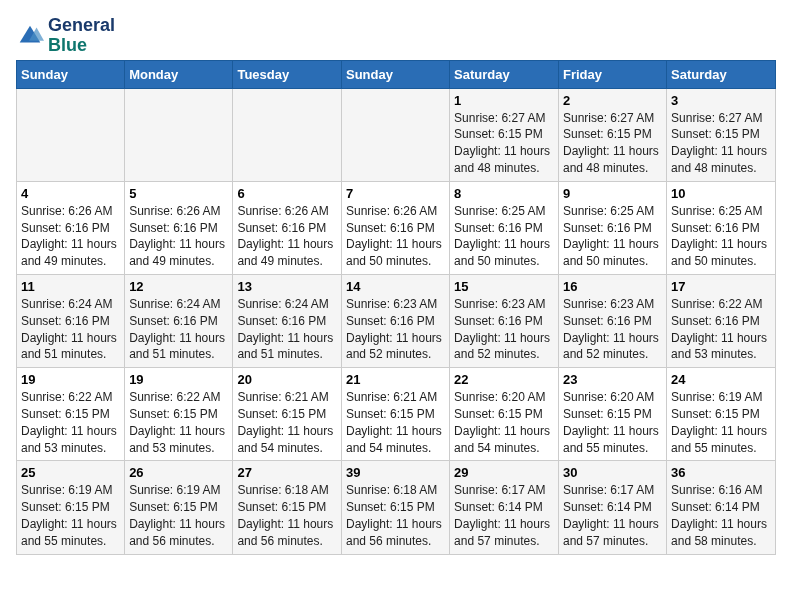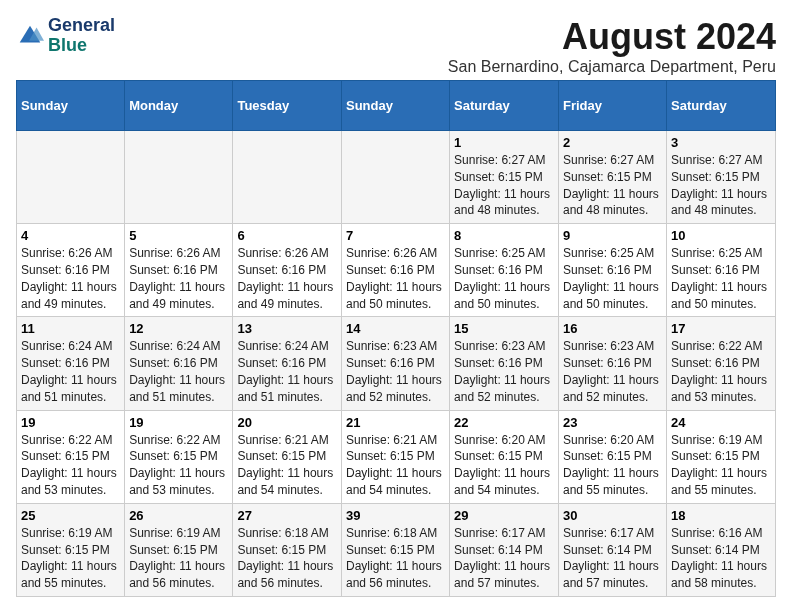--- a/index.html
+++ b/index.html
@@ -40,21 +40,21 @@
       color: #333;
     }
     table {
       width: 100%;
       border-collapse: collapse;
       font-size: 11px;
     }
     thead tr th {
       background-color: #2a6db5;
       color: #fff;
-      padding: 17px 4px;
+      padding: 6px 4px;
       text-align: left;
       font-size: 13px;
       font-weight: bold;
       border: 1px solid #1a5a9a;
     }
     tbody tr td {
       border: 1px solid #ccc;
       vertical-align: top;
       padding: 4px;
       min-height: 70px;
@@ -92,24 +92,20 @@
     <svg class="logo-icon" viewBox="0 0 30 30">
       <rect x="0" y="0" width="30" height="30" fill="#fff"></rect>
       <polygon points="15,4 26,22 4,22" fill="#2a6db5"></polygon>
       <polygon points="22,6 30,20 14,20" fill="#4a90c4" opacity="0.7"></polygon>
     </svg>
     <div class="logo-text">
       <div>General</div>
       <div style="color:#0f766e;">Blue</div>
     </div>
   </div>
-  <div class="title-section">
-    <div class="main-title">August 2024</div>
-    <div class="sub-title">San Bernardino, Cajamarca Department, Peru</div>
-  </div>
 </div>
 
 <table>
   <thead>
     <tr id="dow-header">
     <th>Sunday</th>
         <th>Monday</th>
         <th>Tuesday</th>
         <th>Sunday</th>
         <th>Saturday</th>
@@ -335,21 +331,21 @@
 and 57 minutes.</div>
         </td>
         <td>
           <span class="day-number">30</span>
           <div class="day-info" style="white-space: pre-line;">Sunrise: 6:17 AM
 Sunset: 6:14 PM
 Daylight: 11 hours
 and 57 minutes.</div>
         </td>
         <td>
-          <span class="day-number">18</span>
+          <span class="day-number">36</span>
           <div class="day-info" style="white-space: pre-line;">Sunrise: 6:16 AM
 Sunset: 6:14 PM
 Daylight: 11 hours
 and 58 minutes.</div>
         </td>
       </tr>
     </tbody>
 </table>
 
 </body></html>

